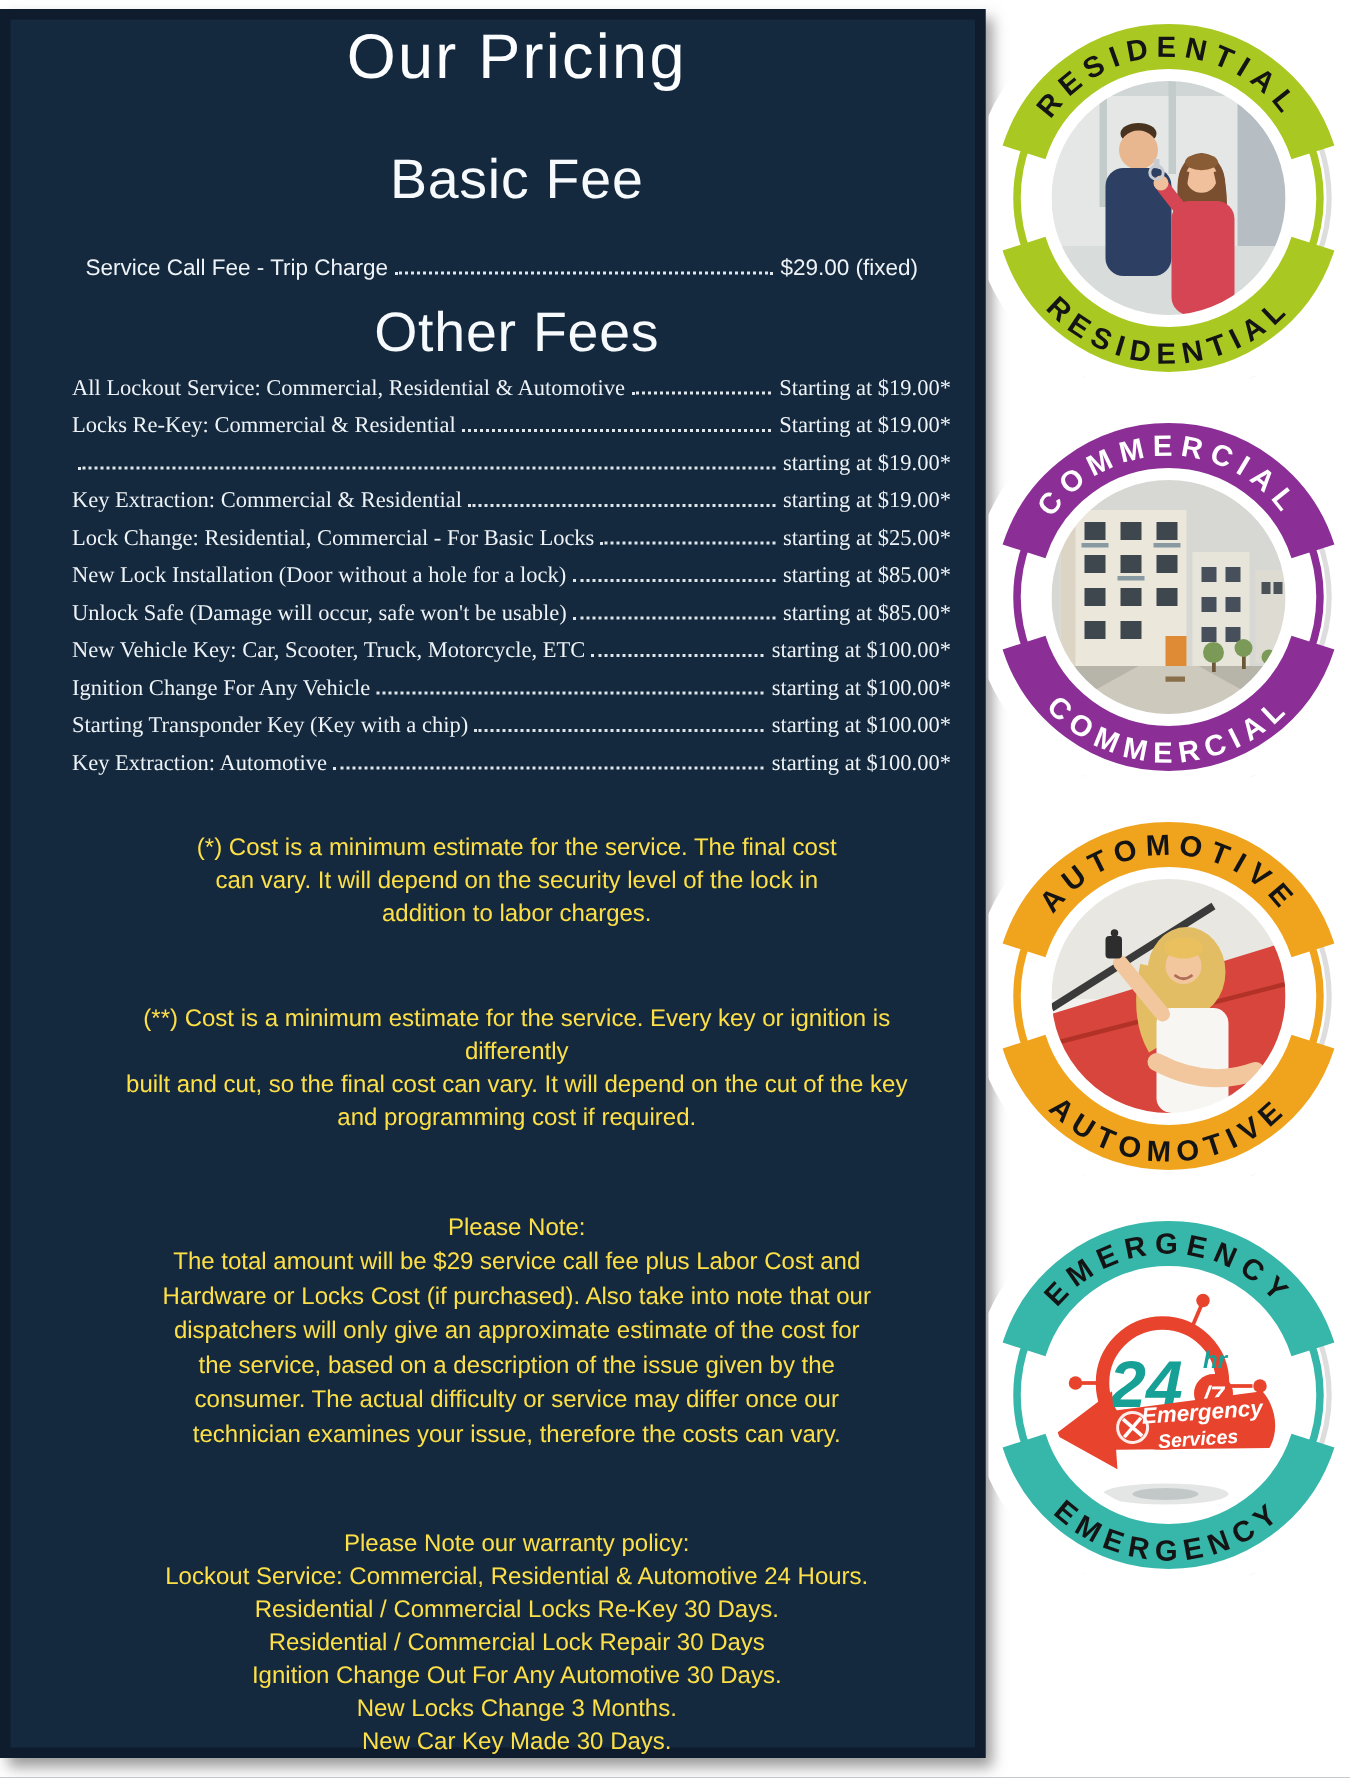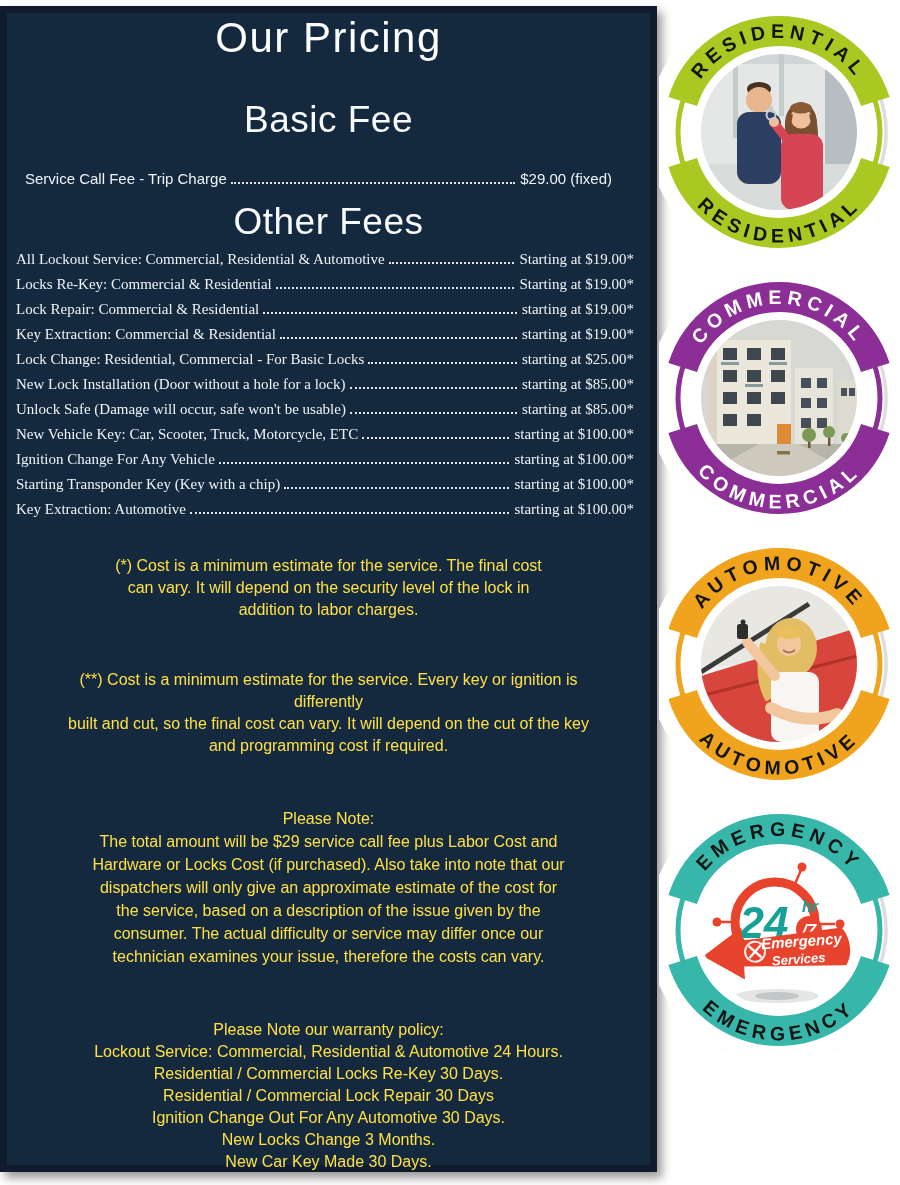--- a/index.html
+++ b/index.html
@@ -2,21 +2,21 @@
 <html><head>
 <meta charset="utf-8">
 <style>
   html,body{margin:0;padding:0;background:#ffffff;}
   body{width:900px;height:1185px;position:relative;overflow:hidden;
        font-family:"Liberation Sans","DejaVu Sans",sans-serif;}
 
   
   .panel{position:absolute;left:0;top:6px;width:657px;height:1166px;
          box-sizing:border-box;background:#15293e;border:7px solid #0e1c2e;
-         box-shadow:5px 6px 9px rgba(70,70,70,.55);color:#edf1f6;}
+         box-shadow:5px 6px 9px rgba(70,70,70,.55);color:#edf1f6;padding-left:32px;}
   .title{margin-top:2px;text-align:center;font-size:42px;line-height:46px;
          font-weight:400;letter-spacing:1.5px;color:#fbfdfe;}
   .heading{ text-align:center;font-size:37px;line-height:34px;font-weight:400;
          letter-spacing:.5px;color:#f7fafc;}
   .heading.basic{margin-top:42px;}
   .heading.other{margin-top:15px;}
 
   .fee-row{display:flex;align-items:baseline;font-size:15px;height:25px;
            padding:0 16px 0 9px;color:#eef3f7;}
   .fee-row.basic{margin-top:33px;height:20px;padding:0 38px 0 18px;}
@@ -69,21 +69,20 @@
         <span class="fee-price">Starting at $19.00*</span>
       </div>
 
       <div class="fee-row">
         <span class="fee-label">Locks Re-Key: Commercial &amp; Residential</span>
         <span class="dots"></span>
         <span class="fee-price">Starting at $19.00*</span>
       </div>
 
       <div class="fee-row">
-        <span class="fee-label">Lock Repair: Commercial &amp; Residential</span>
         <span class="dots"></span>
         <span class="fee-price">starting at $19.00*</span>
       </div>
 
       <div class="fee-row">
         <span class="fee-label">Key Extraction: Commercial &amp; Residential</span>
         <span class="dots"></span>
         <span class="fee-price">starting at $19.00*</span>
       </div>
 

